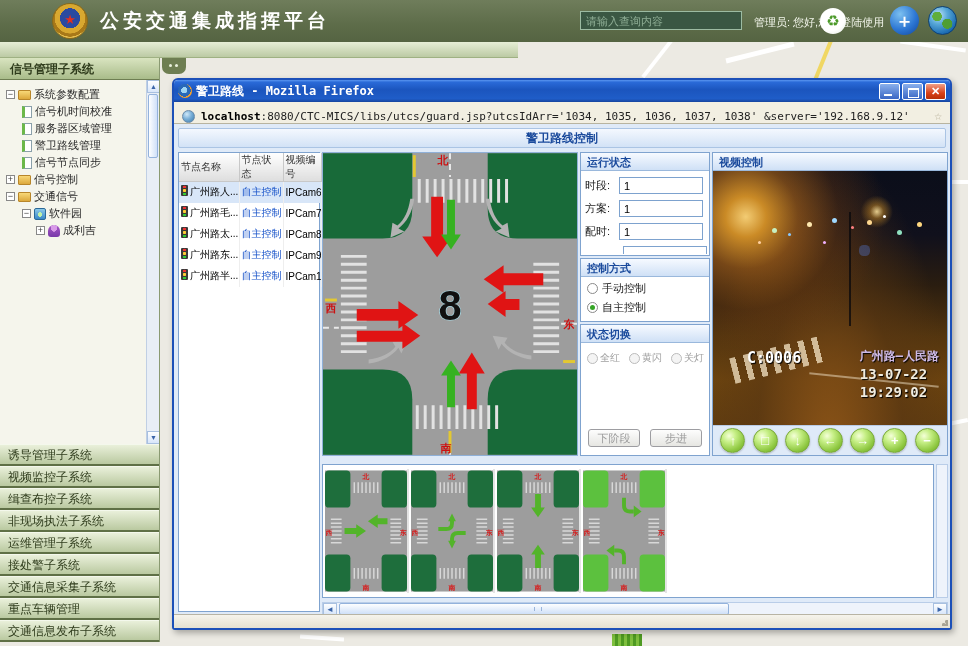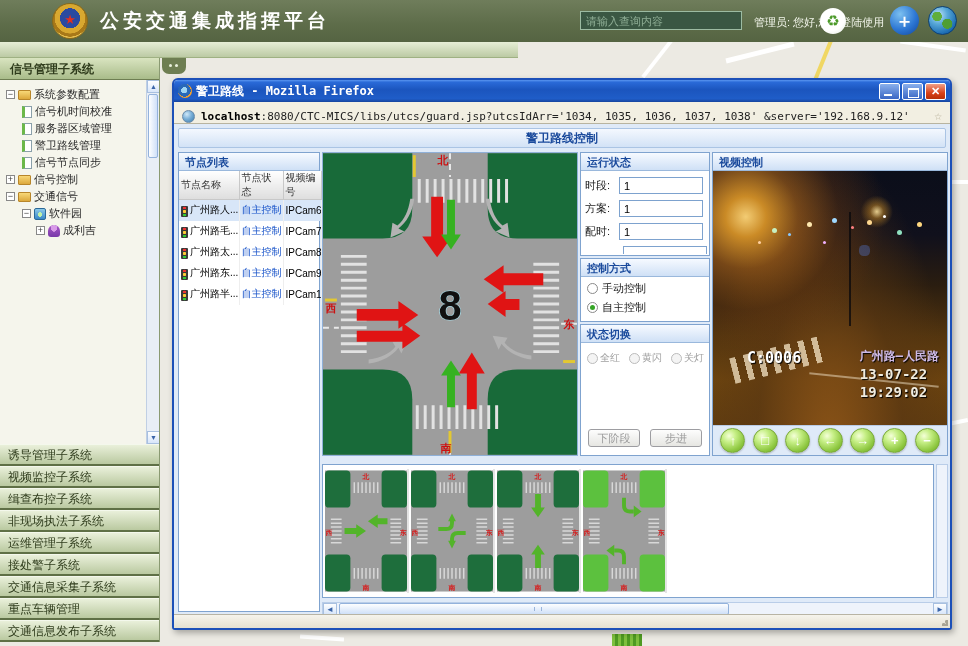--- a/index.html
+++ b/index.html
@@ -128,21 +128,21 @@
   
   .node-panel { position:absolute; left:4px; top:28px; width:142px; height:460px;
     background:#fff; border:1px solid #7fa3cf; }
   .ntable { width:100%; border-collapse:collapse; table-layout:fixed; }
   .ntable th { height:19px; font-size:10px; font-weight:normal; color:#333; text-align:left;
     padding:0 2px; background:linear-gradient(180deg,#ffffff,#dedede);
     border-right:1px solid #c8c8c8; border-bottom:1px solid #c8c8c8; cursor:pointer; }
   .ntable td { height:21px; font-size:10px; padding:0 2px; border-right:1px solid #eee;
     white-space:nowrap; overflow:hidden; }
   .ntable tr.sel td { background:#d8e6f8; }
-  .ncell { display:flex; align-items:flex-end; gap:2px; }
+  .ncell { display:flex; align-items:flex-start; gap:2px; }
   .tl-icon { width:7px; height:11px; border-radius:1px; flex:none; background:
     radial-gradient(circle at 50% 18%, #e33 0 1.4px, transparent 1.5px),
     radial-gradient(circle at 50% 50%, #fc3 0 1.4px, transparent 1.5px),
     radial-gradient(circle at 50% 82%, #3c3 0 1.4px, transparent 1.5px), #3a3a3a; }
   .status-link { color:#1450c8; cursor:pointer; }
 
   
   .junction { position:absolute; left:148px; top:28px; width:256px; height:304px;
     border:1px solid #8fb0d8; background:#9d9d9d; cursor:default; }
   .junction svg { display:block; }
@@ -355,21 +355,20 @@
     <div class="urlbar">
       <span class="globe-sm"></span>
       <span class="url-text"><b>localhost</b><span>:8080/CTC-MICS/libs/utcs/guard.jsp?utcsIdArr='1034, 1035, 1036, 1037, 1038' &amp;server='192.168.9.12'</span></span>
       <span class="url-star">☆</span>
     </div>
 
     <div class="content">
       <div class="page-titlebar">警卫路线控制</div>
 
       <section class="node-panel">
-        <div class="panel-hd">节点列表</div>
         <table class="ntable">
           <colgroup>
               <col style="width:60px">
               <col style="width:44px">
               <col style="width:38px">
             </colgroup>
           <tbody>
               <tr>
             <th>节点名称</th>
             <th>节点状态</th>

